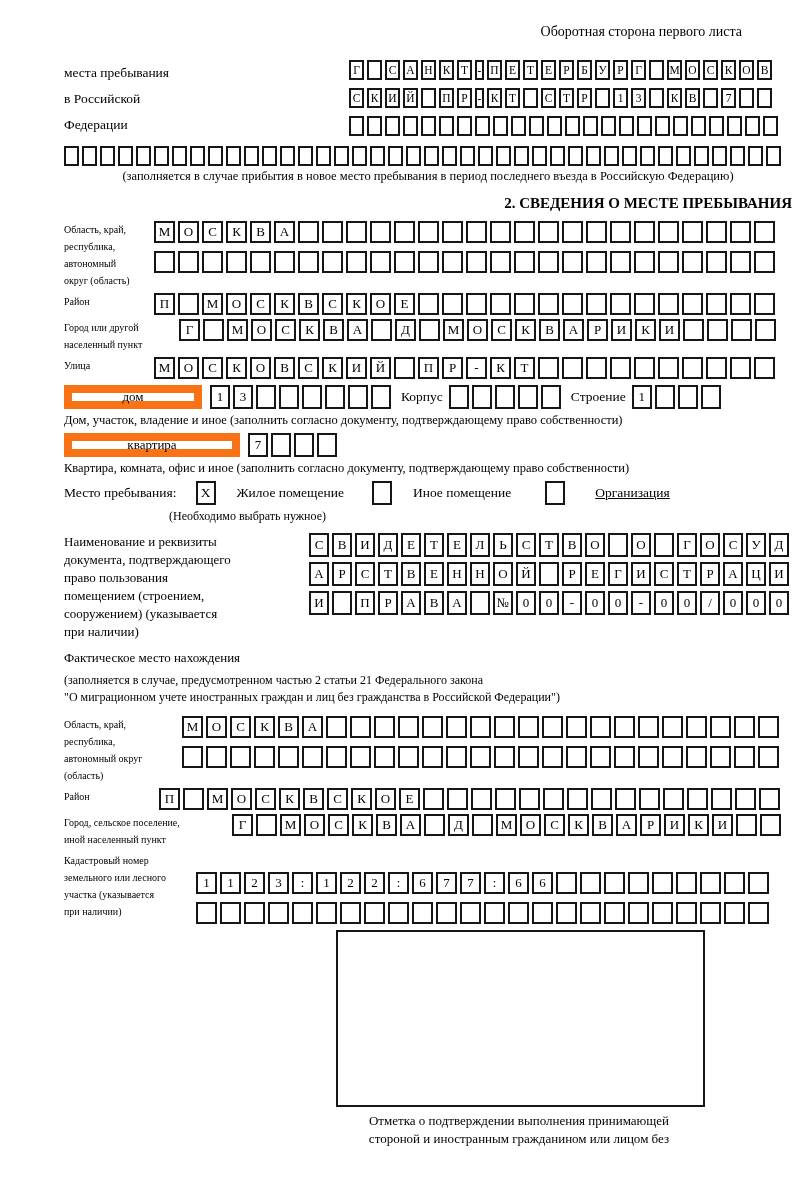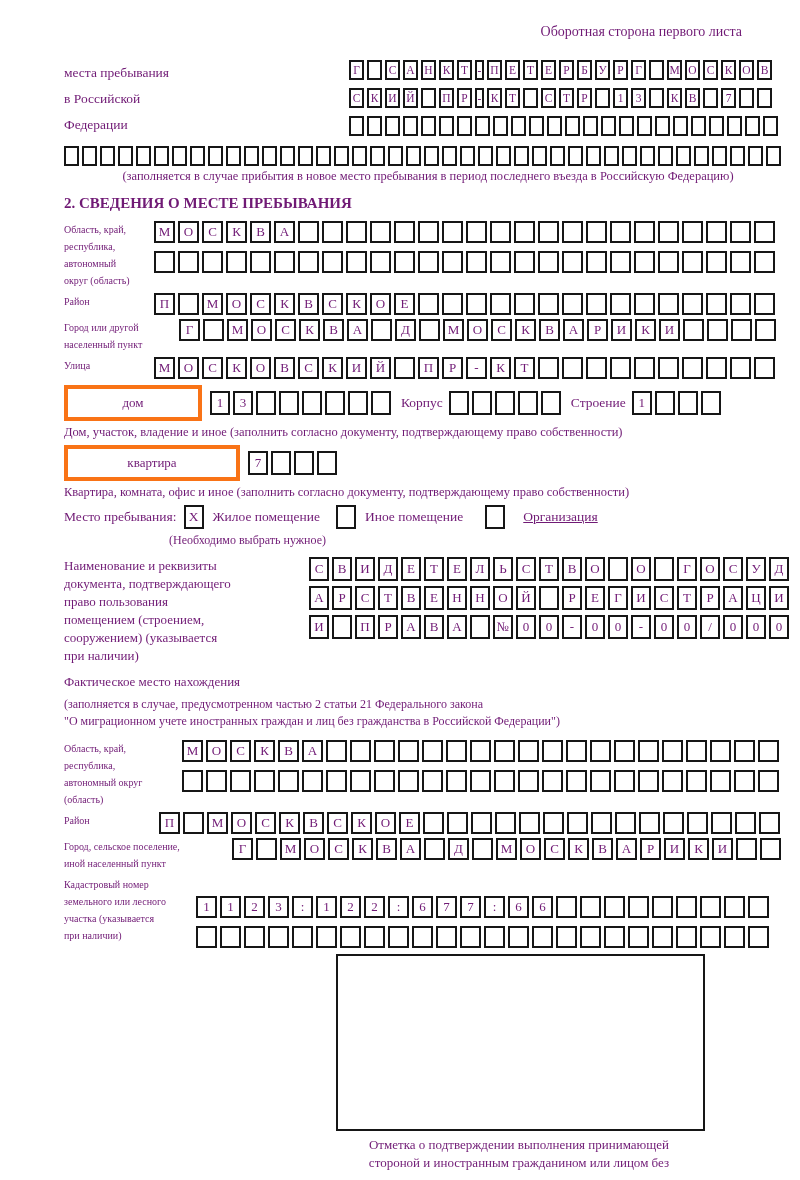--- a/index.html
+++ b/index.html
@@ -1,19 +1,19 @@
 <!DOCTYPE html>
 <html><head>
 <meta charset="utf-8">
 <style>
   html,body{margin:0;padding:0;background:#fff;}
   .page{
     position:relative;
     width:800px;height:1180px;
-    background:#fff;color:#701a75;
+    background:#fff;color:#000000;
     font-family:"Liberation Serif","DejaVu Serif",serif;
     box-sizing:border-box;
     padding-top:24px;
     overflow:hidden;
   }
   .top-note{text-align:right;padding-right:58px;font-size:14px;}
   .content{padding-left:64px;padding-right:8px;}
   .frow{display:flex;align-items:flex-start;margin-bottom:4px;}
   .flabel{font-size:10px;line-height:17px;flex:0 0 auto;}
   .flabel-top{font-size:13.5px;line-height:26px;}
@@ -22,31 +22,31 @@
   .cellrow{display:flex;gap:3px;}
   .cell{
     box-sizing:border-box;border:2px solid #161616;background:#fff;
     display:flex;align-items:center;justify-content:center;flex:0 0 auto;
   }
   .cells-sm .cell{width:15px;height:20px;font-size:11.5px;}
   .cells-sm .c-dash{width:9px;}
   .cells-md .cell{width:21px;height:22px;font-size:13px;}
   .cells-doc .cell{width:20px;height:24px;font-size:13px;}
   .note{font-size:12.5px;text-align:center;margin:3px 0 5px 0;}
-  .h2{font-weight:bold;font-size:15px;text-align:left;margin:11px 0 9px 0;}
+  .h2{font-weight:bold;font-size:15px;text-align:right;margin:11px 0 9px 0;}
   .h3{font-weight:normal;font-size:13px;text-align:left;margin:9px 0 6px 0;}
   .widebox{
-    box-sizing:border-box;border:4px solid #f97316;height:36px;
+    box-sizing:border-box;border:8px solid #f97316;height:24px;
     display:flex;align-items:center;justify-content:center;font-size:13px;flex:0 0 auto;
   }
   .chk{
     box-sizing:border-box;border:2px solid #161616;width:20px;height:24px;
     display:flex;align-items:center;justify-content:center;font-size:13.5px;flex:0 0 auto;
   }
-  .mesto-row{display:flex;align-items:center;font-size:13.5px;margin-top:4px;}
+  .mesto-row{display:flex;align-items:center;font-size:13.5px;margin-top:4px;gap:12px;}
   .doc-label{font-size:13px;line-height:18px;}
   .center-note{font-size:12px;line-height:17px;}
   .stamp-box{border:2px solid #161616;width:365px;height:173px;margin-left:272px;margin-top:6px;}
   .stamp-caption{width:430px;margin-left:240px;text-align:center;font-size:13px;line-height:17.5px;margin-top:5px;}
   .mt8{margin-top:8px;}
   .kad-offset{margin-top:20px;}
 </style>
 </head>
 <body>
 

